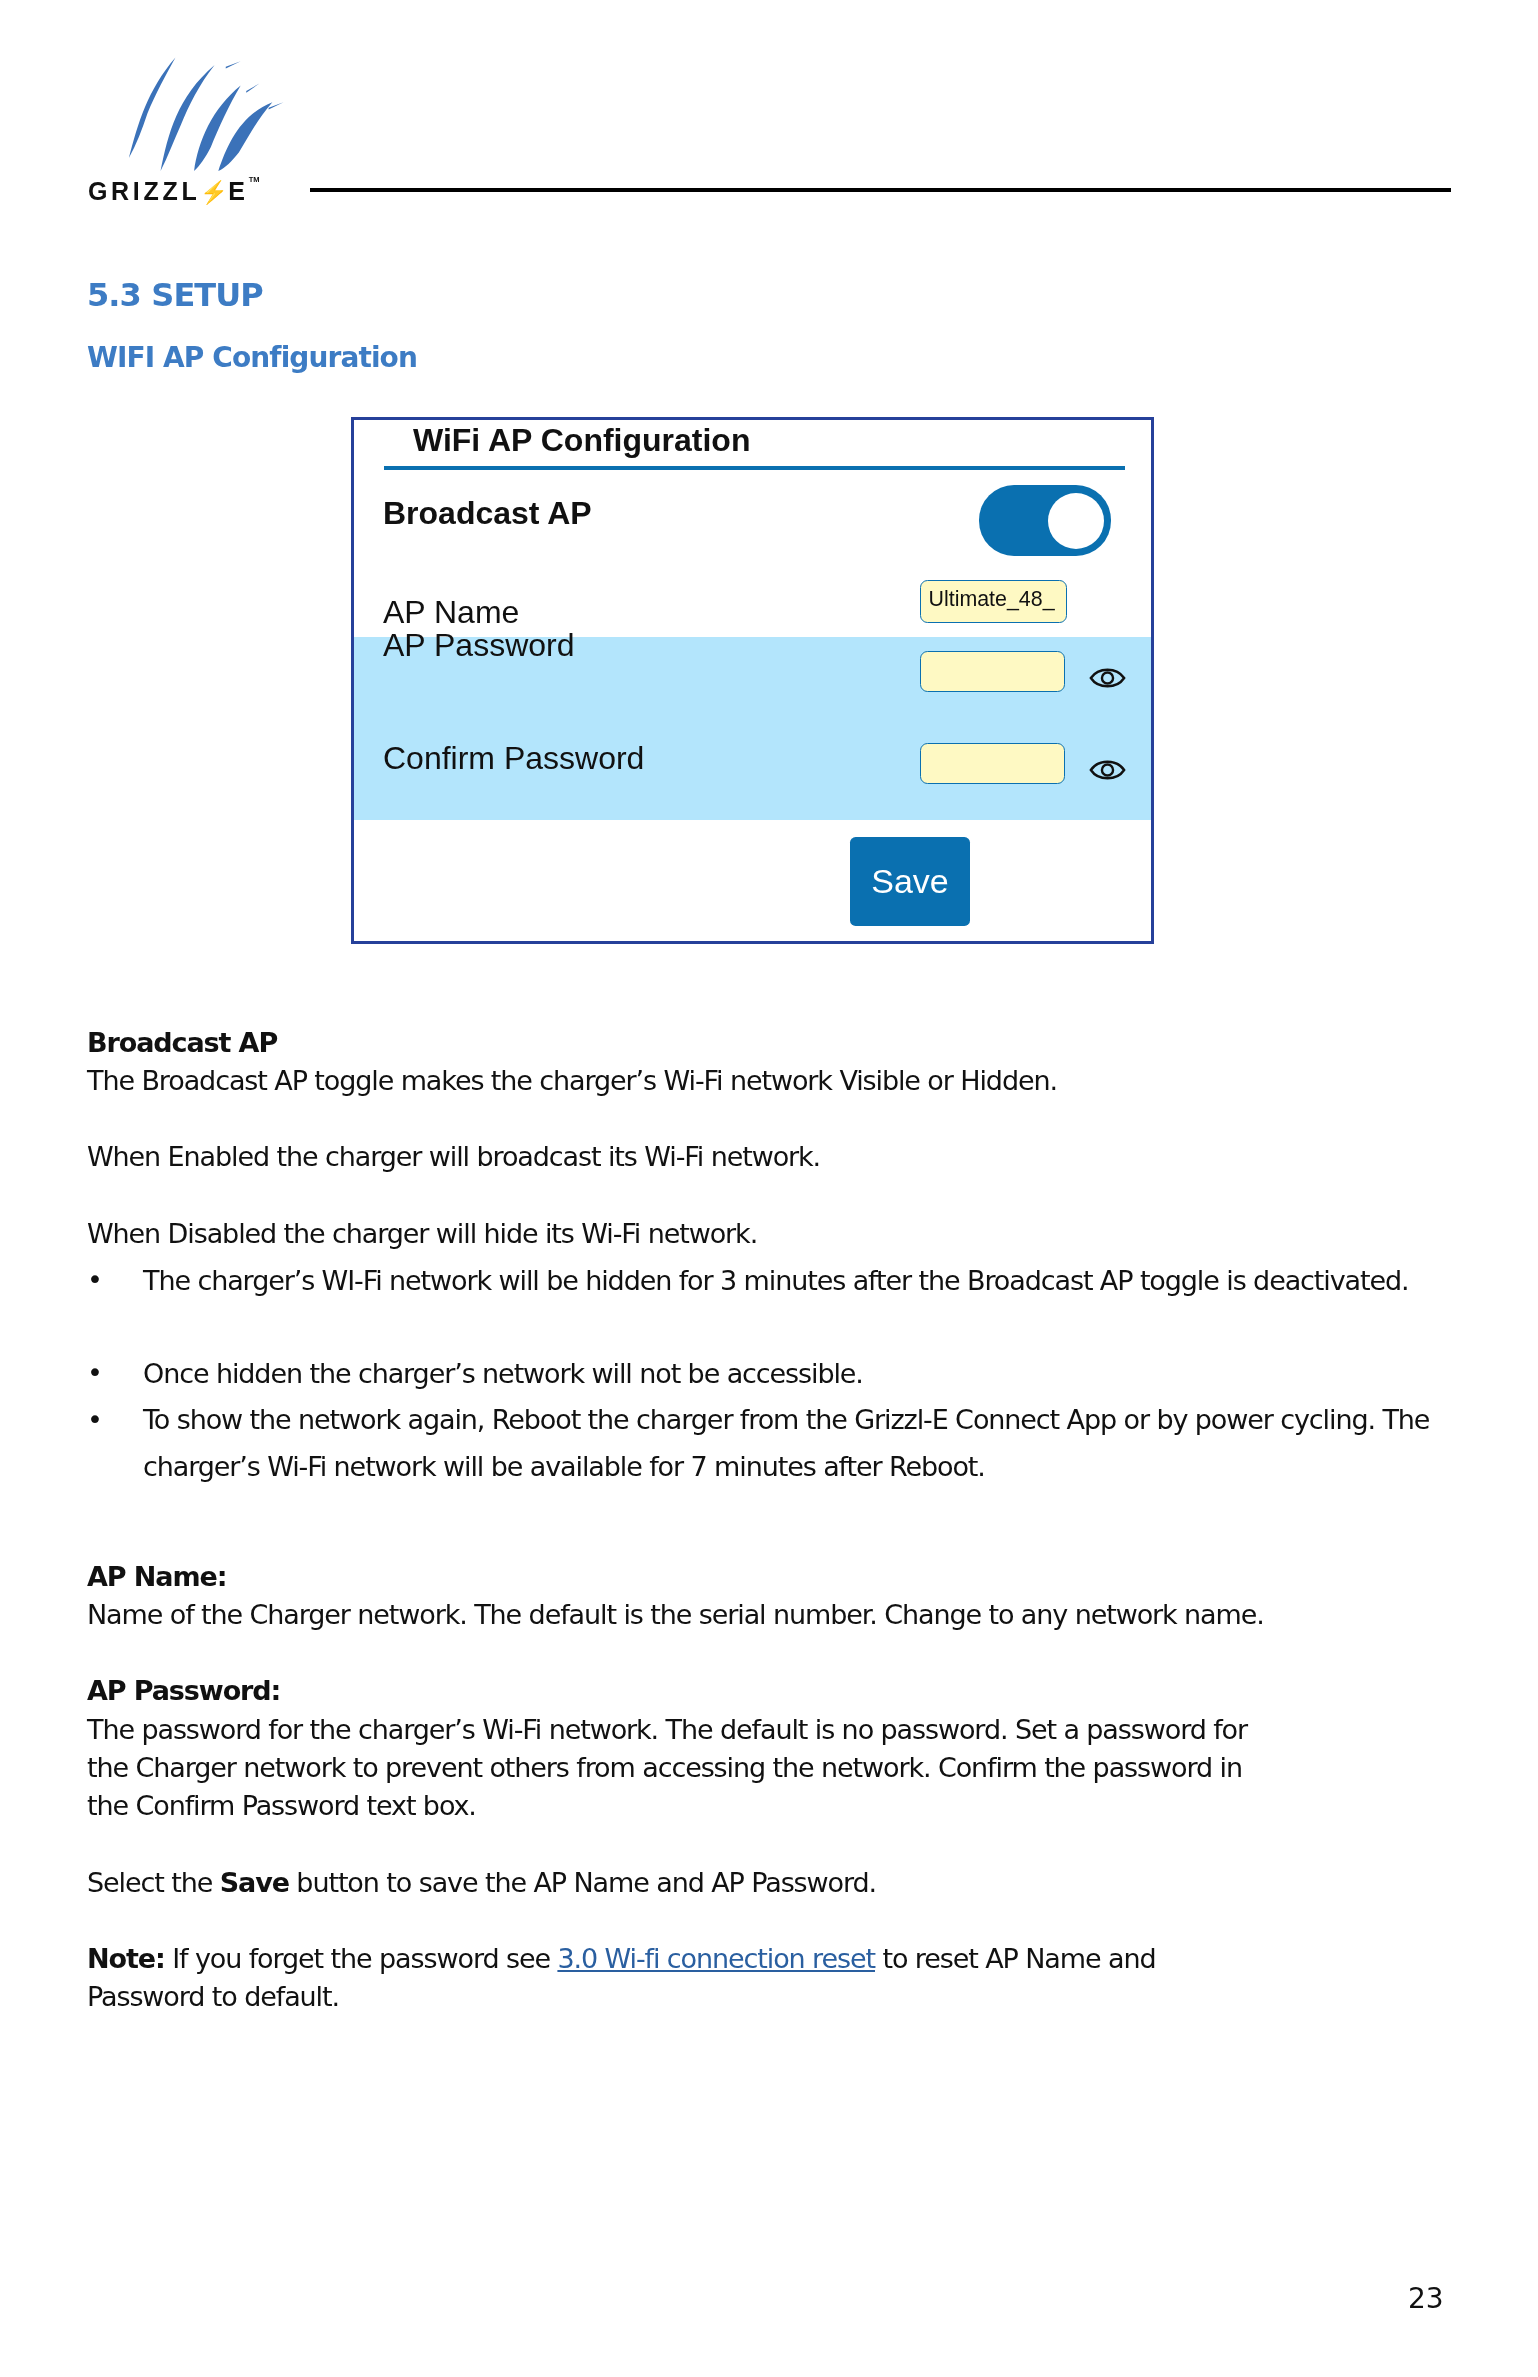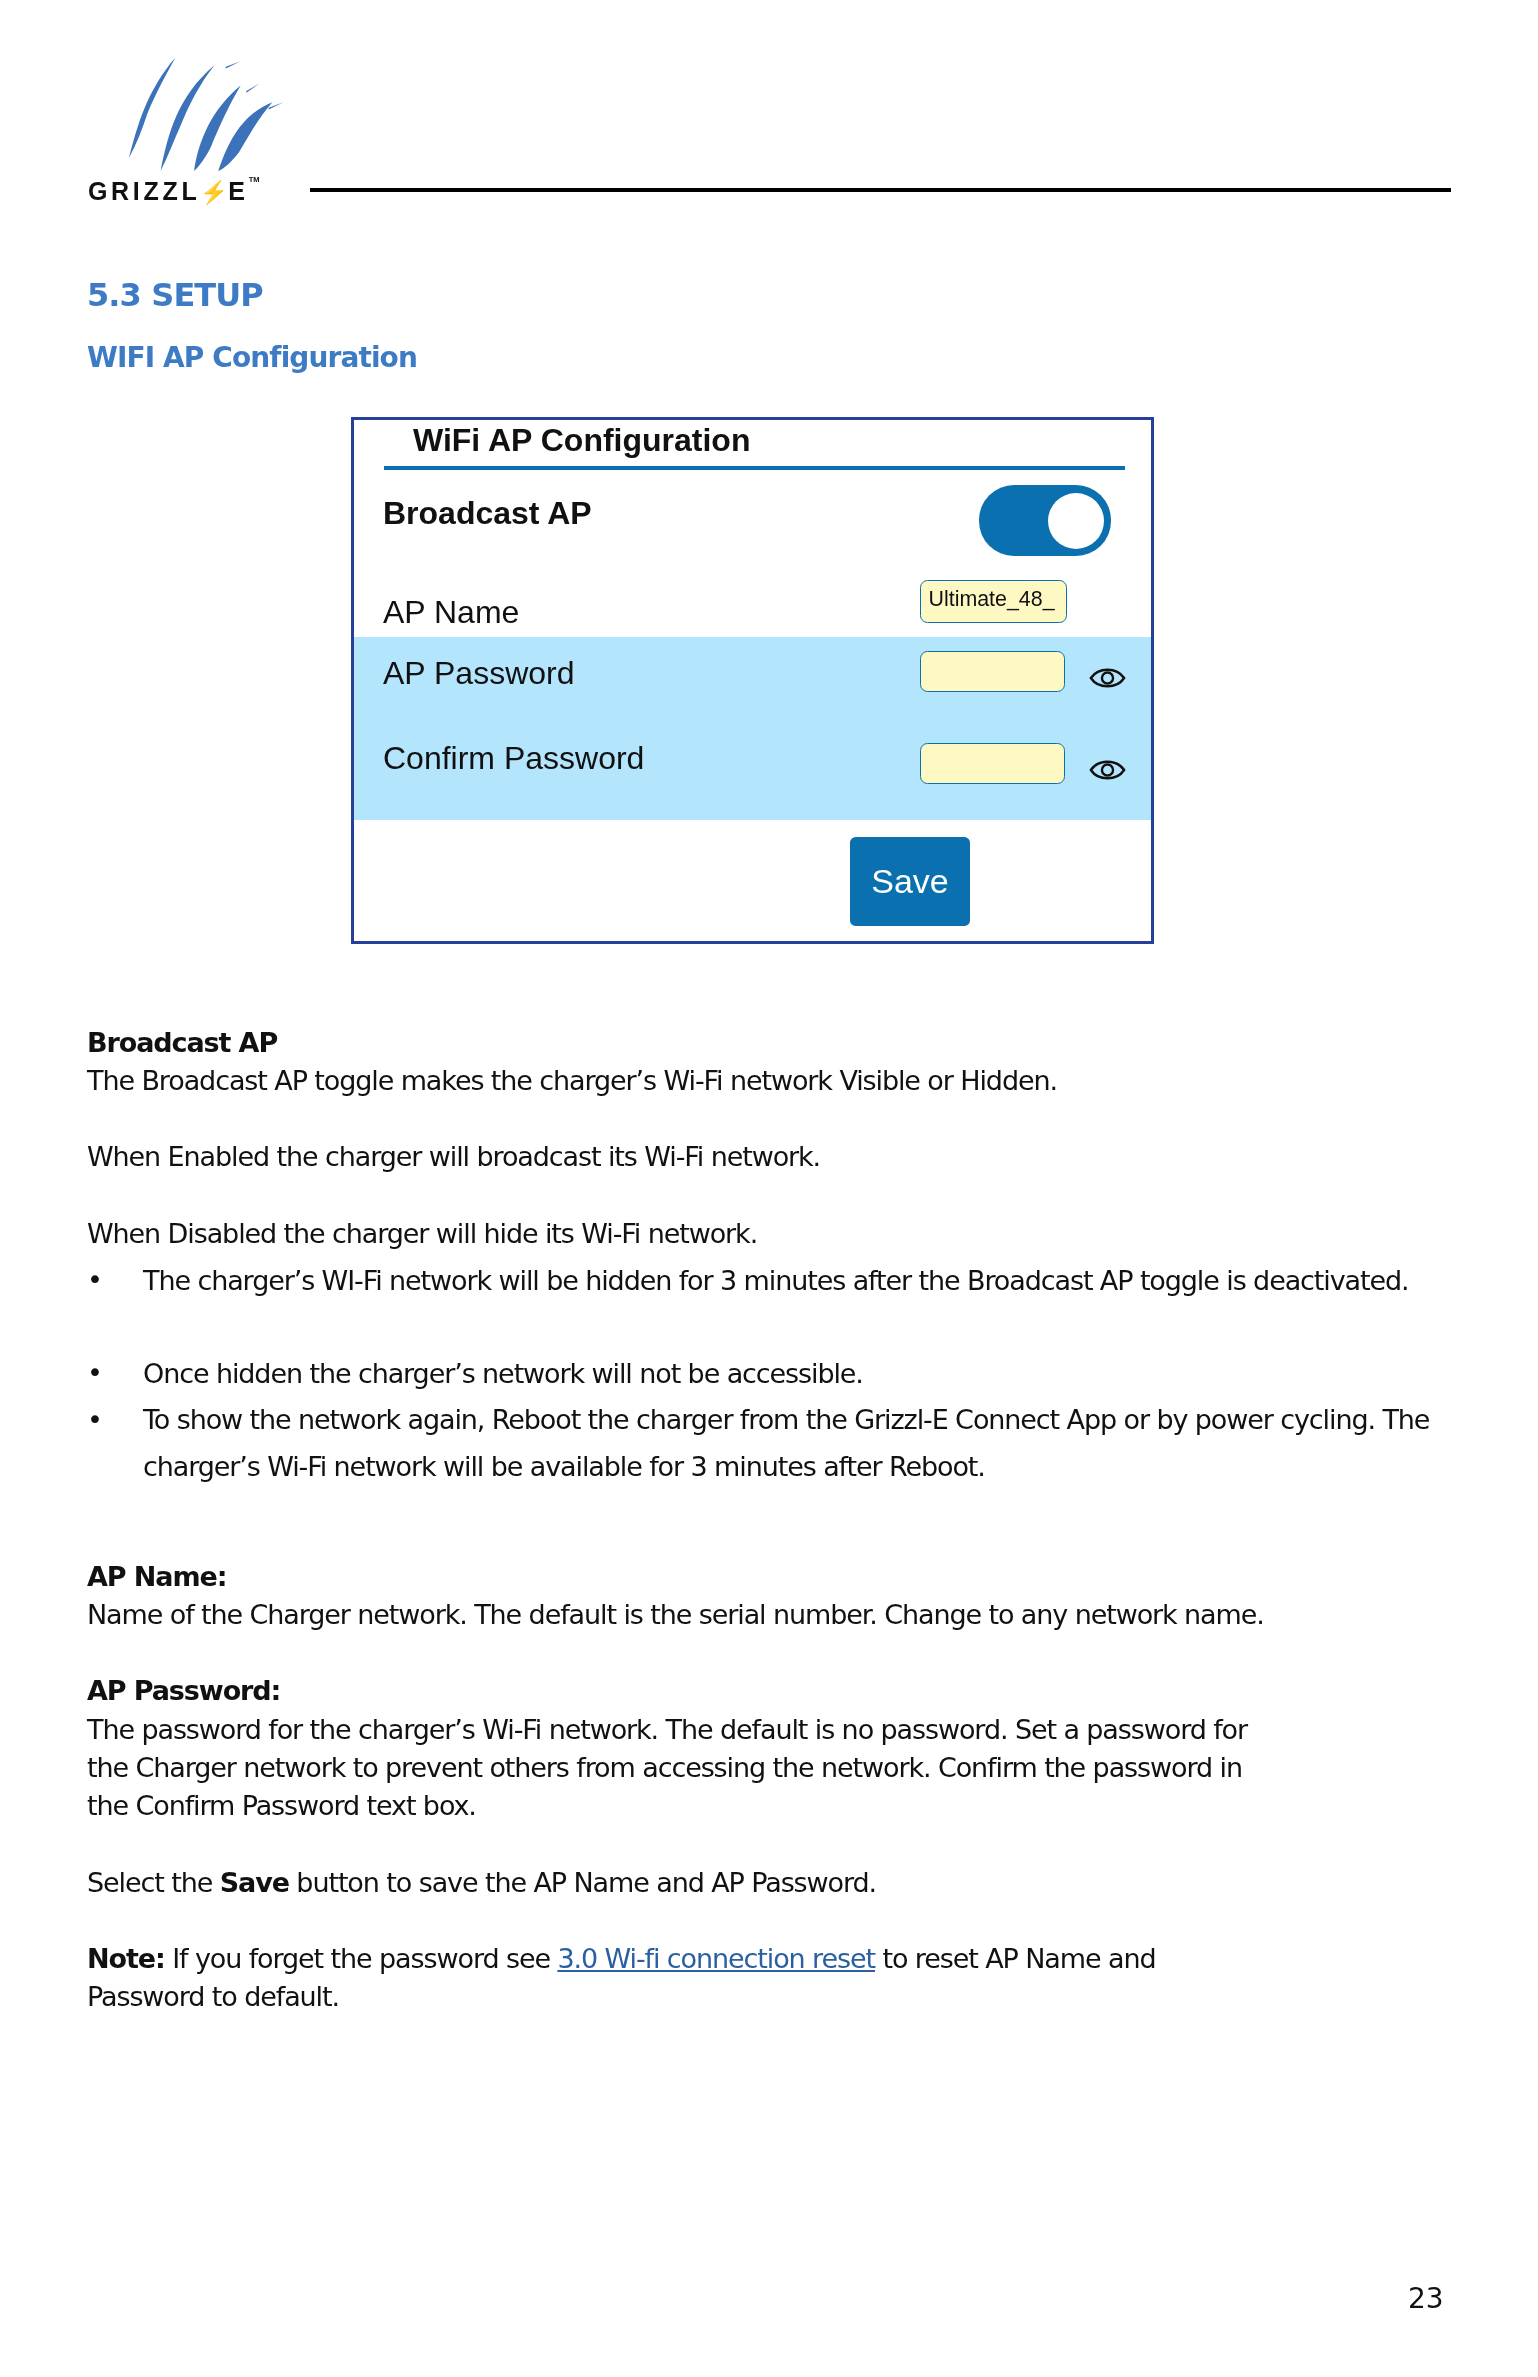--- a/index.html
+++ b/index.html
@@ -82,21 +82,21 @@
   <div class="row-label bold" style="top:75px;">Broadcast AP</div>
   <div class="toggle">
     <div class="knob"></div>
   </div>
 
   <div class="row-label" style="top:174px;">AP Name</div>
   <div class="field" style="top:160px; height:43px; width:147px;">Ultimate_48_</div>
 
   <div class="band"></div>
 
-  <div class="row-label" style="top:207px; margin-top:28px;">AP Password</div>
+  <div class="row-label" style="top:207px; ">AP Password</div>
   <div class="field" style="top:231px;"></div>
   <svg class="eye" style="top:244px;" viewBox="0 0 40 30">
     <path d="M2 15 C10 3 30 3 38 15 C30 27 10 27 2 15 Z" fill="none" stroke="#111" stroke-width="2.6"></path>
     <circle cx="20" cy="15" r="6" fill="none" stroke="#111" stroke-width="2.6"></circle>
   </svg>
 
   <div class="row-label" style="top:292px; margin-top:28px;">Confirm Password</div>
   <div class="field" style="top:323px;"></div>
   <svg class="eye" style="top:336px;" viewBox="0 0 40 30">
     <path d="M2 15 C10 3 30 3 38 15 C30 27 10 27 2 15 Z" fill="none" stroke="#111" stroke-width="2.6"></path>
@@ -110,21 +110,21 @@
 <div class="txt" style="top:1062px;">The Broadcast AP toggle makes the charger’s Wi-Fi network Visible or Hidden.</div>
 <div class="txt" style="top:1138px;">When Enabled the charger will broadcast its Wi-Fi network.</div>
 <div class="txt" style="top:1215px;">When Disabled the charger will hide its Wi-Fi network.</div>
 
 <div>
   <span class="bullet-dot" style="top:1261px;">•</span>
   <div class="bullet-text" style="top:1257px;">The charger’s WI-Fi network will be hidden for 3 minutes after the Broadcast AP toggle is deactivated.</div>
   <span class="bullet-dot" style="top:1401px; margin-top:-47px;">•</span>
   <div class="bullet-text" style="top:1350px;">Once hidden the charger’s network will not be accessible.</div>
   <span class="bullet-dot" style="top:1401px;">•</span>
-  <div class="bullet-text" style="top:1396px;">To show the network again, Reboot the charger from the Grizzl-E Connect App or by power cycling. The charger’s Wi-Fi network will be available for 3 minutes after Reboot.</div>
+  <div class="bullet-text" style="top:1396px;">To show the network again, Reboot the charger from the Grizzl-E Connect App or by power cycling. The charger’s Wi-Fi network will be available for 7 minutes after Reboot.</div>
 </div>
 
 <div class="txt" style="top:1558px;"><b>AP Name:</b></div>
 <div class="txt" style="top:1596px;">Name of the Charger network. The default is the serial number. Change to any network name.</div>
 
 <div class="txt" style="top:1672px;"><b>AP Password:</b></div>
 <div class="txt" style="top:1711px;">The password for the charger’s Wi-Fi network. The default is no password. Set a password for</div>
 <div class="txt" style="top:1749px;">the Charger network to prevent others from accessing the network. Confirm the password in</div>
 <div class="txt" style="top:1787px;">the Confirm Password text box.</div>
 

